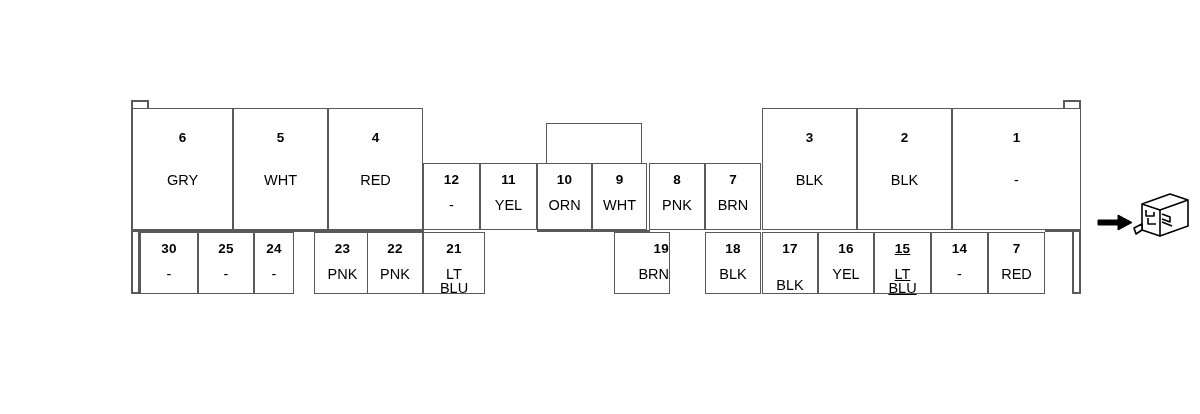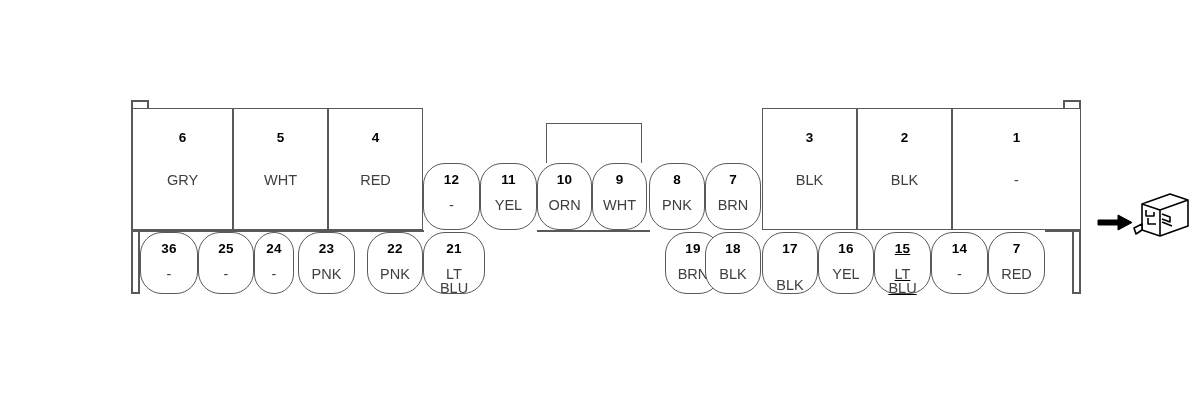--- a/index.html
+++ b/index.html
@@ -41,42 +41,41 @@
   .cell.tall .pin-num {
     margin-top: 22px;
   }
   .cell.tall .pin-color {
     margin-top: 28px;
   }
 
   
   .cell.short {
     justify-content: flex-start;
-    border-radius: 22px;
   }
   .cell.short .pin-num {
     margin-top: 9px;
   }
   .cell.short .pin-color {
     margin-top: 11px;
   }
 
   .pin-num {
     font-size: 13.5px;
     font-weight: 700;
     line-height: 1;
     letter-spacing: 0.2px;
     color: #000;
   }
   .pin-color {
     font-size: 14.5px;
     font-weight: 400;
     line-height: 1.02;
     text-align: center;
-    color: #404040;
+    color: #000000;
     white-space: pre-line;
   }
 
   
   .stroke {
     position: absolute;
     background: #58595b;
   }
 
   .outline-box {
@@ -168,46 +167,46 @@
   <div class="stroke" style="left:138px; top:230px; width:1.6px; height:64px;"></div>
   <div class="stroke" style="left:131px; top:230px; width:9px; height:1.6px;"></div>
   <div class="stroke" style="left:131px; top:292px; width:9px; height:1.6px;"></div>
 
   <div class="stroke" style="left:1079px; top:230px; width:1.6px; height:64px;"></div>
   <div class="stroke" style="left:1072px; top:230px; width:1.6px; height:64px;"></div>
   <div class="stroke" style="left:1072px; top:230px; width:9px; height:1.6px;"></div>
   <div class="stroke" style="left:1072px; top:292px; width:9px; height:1.6px;"></div>
 
   <div class="cell short" style="left:140px; top:232px; width:58px; height:62px;">
-    <span class="pin-num">36</span>
+    <span class="pin-num">30</span>
     <span class="pin-color">-</span>
   </div>
   <div class="cell short" style="left:198px; top:232px; width:56px; height:62px;">
     <span class="pin-num">25</span>
     <span class="pin-color">-</span>
   </div>
   <div class="cell short" style="left:254px; top:232px; width:40px; height:62px;">
     <span class="pin-num">24</span>
     <span class="pin-color">-</span>
   </div>
-  <div class="cell short" style="left:298px; top:232px; width:57px; height:62px;">
+  <div class="cell short" style="left:314px; top:232px; width:57px; height:62px;">
     <span class="pin-num">23</span>
     <span class="pin-color">PNK</span>
   </div>
   <div class="cell short" style="left:367px; top:232px; width:56px; height:62px;">
     <span class="pin-num">22</span>
     <span class="pin-color">PNK</span>
   </div>
   <div class="cell short" style="left:423px; top:232px; width:62px; height:62px;">
     <span class="pin-num">21</span>
     <span class="pin-color">LT
 BLU</span>
   </div>
 
-  <div class="cell short" style="left:665px; top:232px; width:56px; height:62px;">
+  <div class="cell short" style="left:614px; top:232px; width:56px; height:62px;align-items:flex-end;">
     <span class="pin-num">19</span>
     <span class="pin-color">BRN</span>
   </div>
   <div class="cell short" style="left:705px; top:232px; width:56px; height:62px;">
     <span class="pin-num">18</span>
     <span class="pin-color">BLK</span>
   </div>
   <div class="cell short" style="left:762px; top:232px; width:56px; height:62px;gap:11px;">
     <span class="pin-num">17</span>
     <span class="pin-color">BLK</span>

